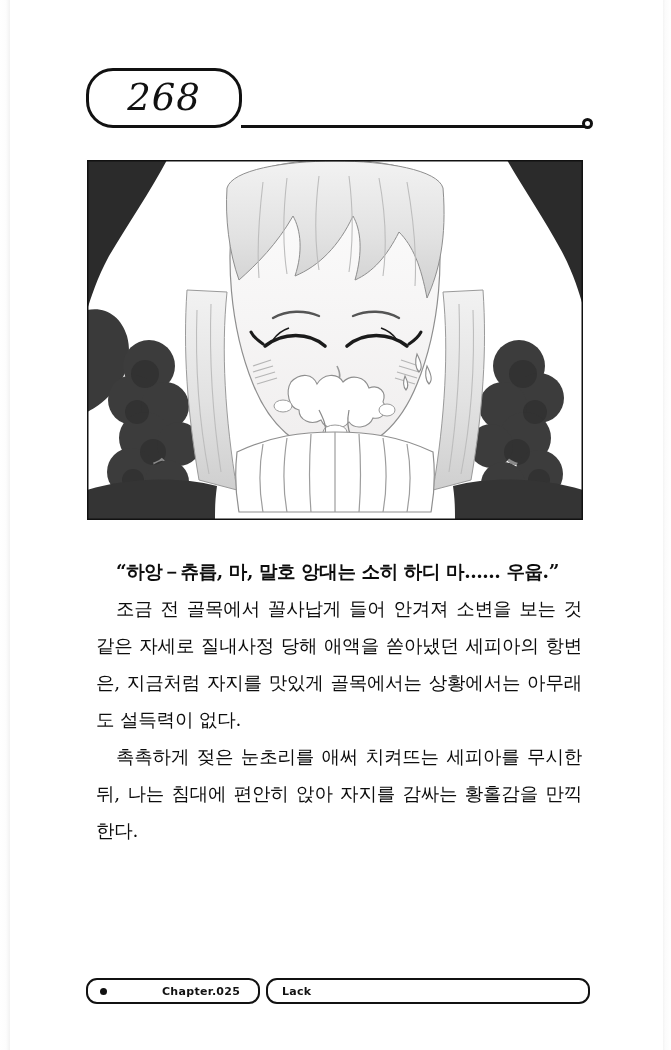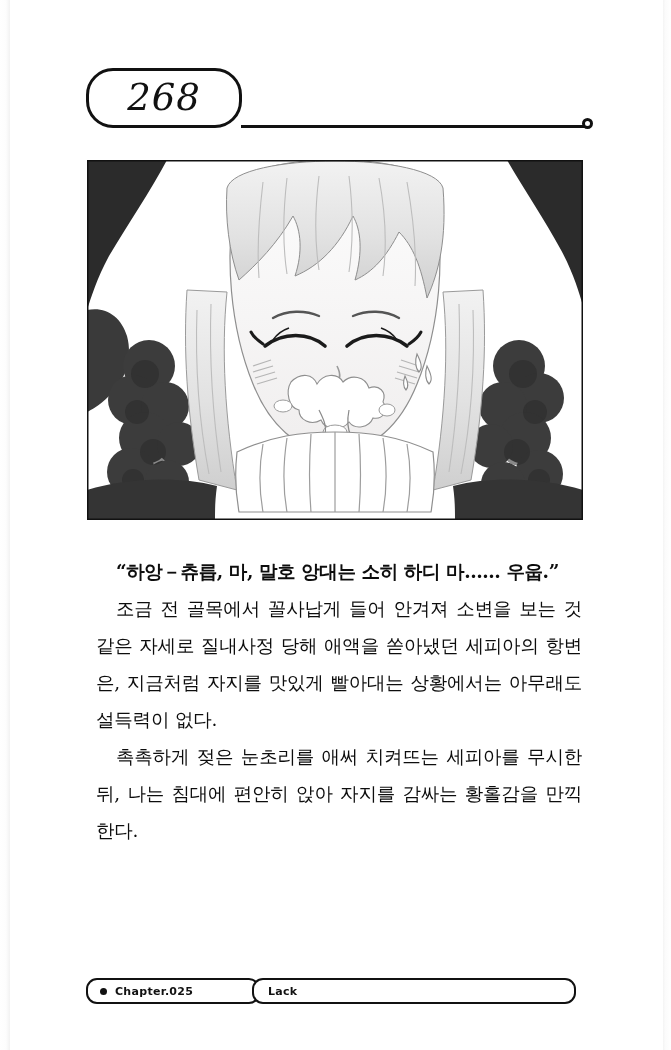--- a/index.html
+++ b/index.html
@@ -137,40 +137,41 @@
     position: absolute;
     left: 0;
     top: 0;
     width: 170px;
     height: 22px;
     border: 2px solid #111;
     border-radius: 11px;
     background: #ffffff;
     display: flex;
     align-items: center;
+    gap: 47px;
   }
   .footer-bullet {
     width: 7px;
     height: 7px;
     border-radius: 50%;
     background: #111;
     margin-left: 12px;
     margin-right: 8px;
     flex: 0 0 auto;
   }
   .footer-chapter-label {
     font-family: "DejaVu Sans", sans-serif;
     font-weight: 700;
     font-size: 11px;
     letter-spacing: 0.3px;
     color: #111;
   }
   .footer-lack {
     position: absolute;
-    left: 166px;
+    left: 180px;
     top: 0;
     width: 320px;
     height: 22px;
     border: 2px solid #111;
     border-radius: 11px;
     background: #ffffff;
     display: flex;
     align-items: center;
   }
   .footer-lack-label {
@@ -333,21 +334,21 @@
         <path d="M0,330 C40,318 90,316 130,326 C128,340 128,350 128,360 L0,360 Z" fill="#343434"></path>
         <path d="M496,330 C456,318 406,316 366,326 C368,340 368,350 368,360 L496,360 Z" fill="#343434"></path>
 
         <rect x="0.75" y="0.75" width="494.5" height="358.5" fill="none" stroke="#111111" stroke-width="1.5"></rect>
       </g>
     </svg>
   </div>
 
   <div class="body-text">
     <p class="para bold">“하앙－츄릅, 마, 말호 앙대는 소히 하디 마…… 우웁.”</p>
-    <p class="para">조금 전 골목에서 꼴사납게 들어 안겨져 소변을 보는 것 같은 자세로 질내사정 당해 애액을 쏟아냈던 세피아의 항변은, 지금처럼 자지를 맛있게 빨아대는 상황에서는 아무래도 설득력이 없다.</p>
+    <p class="para">조금 전 골목에서 꼴사납게 들어 안겨져 소변을 보는 것 같은 자세로 질내사정 당해 애액을 쏟아냈던 세피아의 항변은, 지금처럼 자지를 맛있게 골목에서는 상황에서는 아무래도 설득력이 없다.</p>
     <p class="para">촉촉하게 젖은 눈초리를 애써 치켜뜨는 세피아를 무시한 뒤, 나는 침대에 편안히 앉아 자지를 감싸는 황홀감을 만끽한다.</p>
   </div>
 
   <div class="footer">
     <div class="footer-chapter">
       <span class="footer-bullet"></span>
       <span class="footer-chapter-label">Chapter.025</span>
     </div>
     <div class="footer-lack">
       <span class="footer-lack-label">Lack</span>

